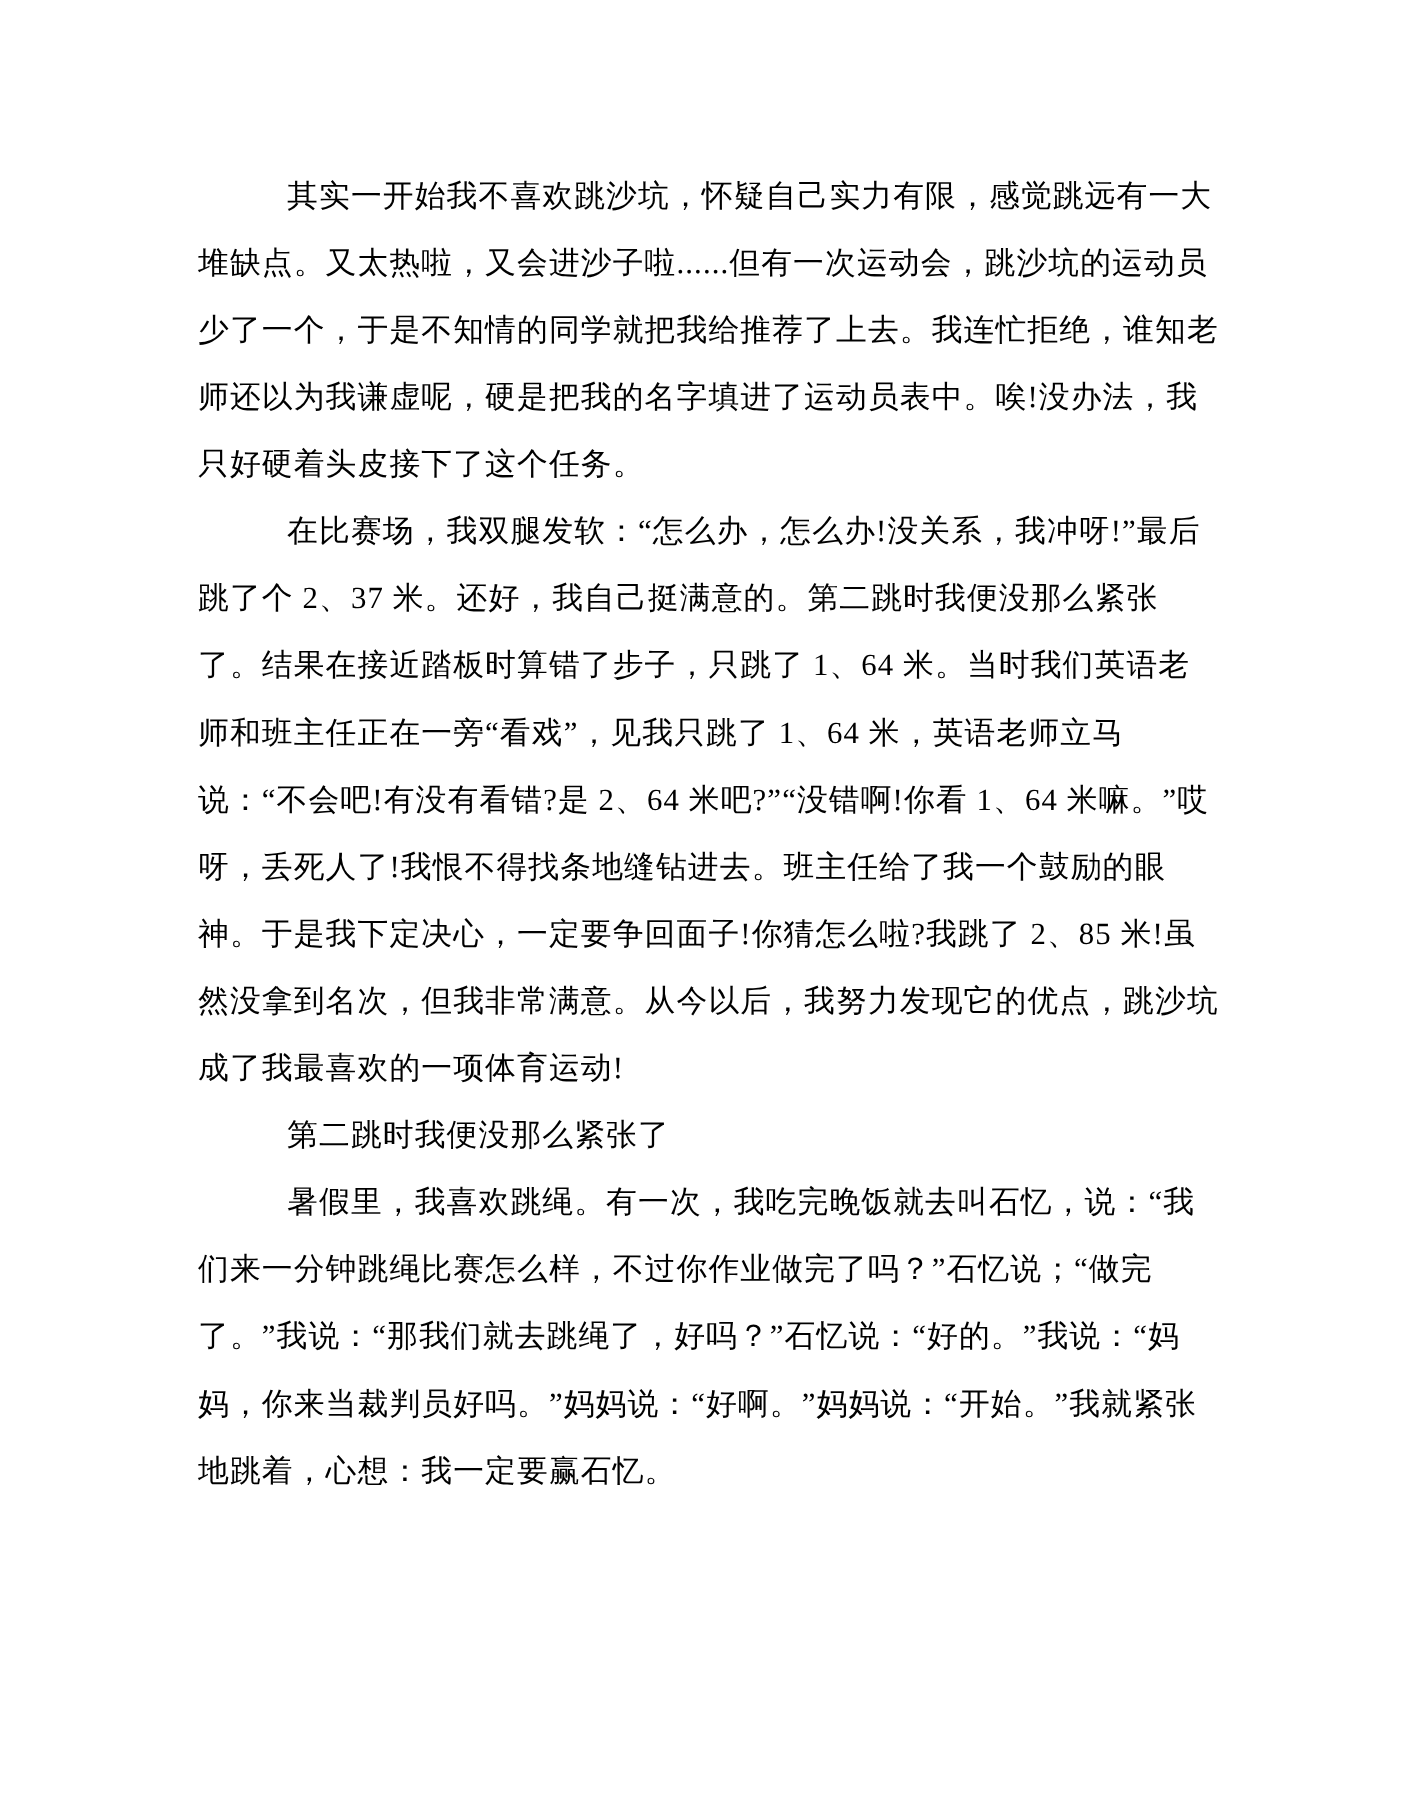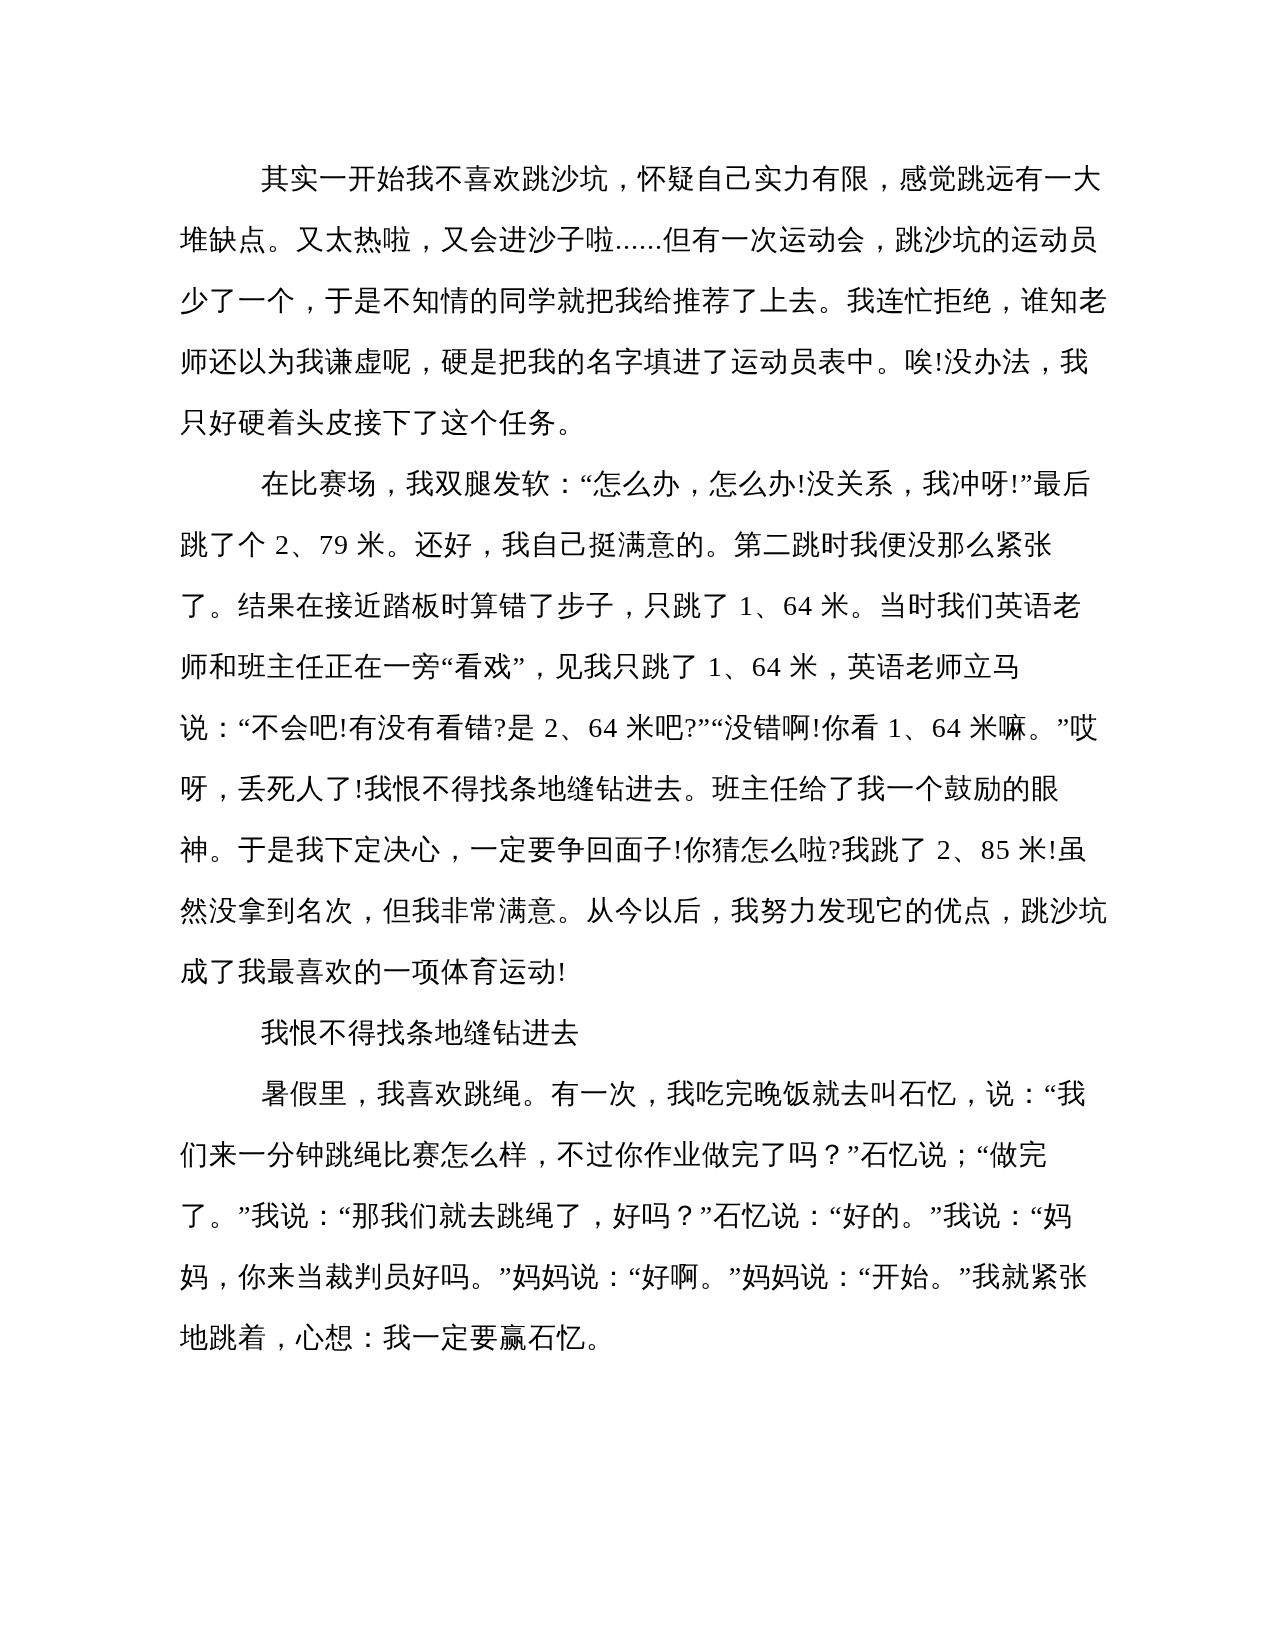--- a/index.html
+++ b/index.html
@@ -32,17 +32,17 @@
     text-indent: 81px;
     word-break: break-all;
   }
 </style>
 </head>
 <body>
 
 <div class="page">
   <div class="doc-content">
     <p>其实一开始我不喜欢跳沙坑，怀疑自己实力有限，感觉跳远有一大堆缺点。又太热啦，又会进沙子啦......但有一次运动会，跳沙坑的运动员少了一个，于是不知情的同学就把我给推荐了上去。我连忙拒绝，谁知老师还以为我谦虚呢，硬是把我的名字填进了运动员表中。唉!没办法，我只好硬着头皮接下了这个任务。</p>
-    <p>在比赛场，我双腿发软：“怎么办，怎么办!没关系，我冲呀!”最后跳了个 2、79 米。还好，我自己挺满意的。第二跳时我便没那么紧张了。结果在接近踏板时算错了步子，只跳了 1、64 米。当时我们英语老师和班主任正在一旁“看戏”，见我只跳了 1、64 米，英语老师立马说：“不会吧!有没有看错?是 2、64 米吧?”“没错啊!你看 1、64 米嘛。”哎呀，丢死人了!我恨不得找条地缝钻进去。班主任给了我一个鼓励的眼神。于是我下定决心，一定要争回面子!你猜怎么啦?我跳了 2、85 米!虽然没拿到名次，但我非常满意。从今以后，我努力发现它的优点，跳沙坑成了我最喜欢的一项体育运动!</p>
-    <p>我恨不得找条地缝钻进去</p>
+    <p>在比赛场，我双腿发软：“怎么办，怎么办!没关系，我冲呀!”最后跳了个 2、37 米。还好，我自己挺满意的。第二跳时我便没那么紧张了。结果在接近踏板时算错了步子，只跳了 1、64 米。当时我们英语老师和班主任正在一旁“看戏”，见我只跳了 1、64 米，英语老师立马说：“不会吧!有没有看错?是 2、64 米吧?”“没错啊!你看 1、64 米嘛。”哎呀，丢死人了!我恨不得找条地缝钻进去。班主任给了我一个鼓励的眼神。于是我下定决心，一定要争回面子!你猜怎么啦?我跳了 2、85 米!虽然没拿到名次，但我非常满意。从今以后，我努力发现它的优点，跳沙坑成了我最喜欢的一项体育运动!</p>
+    <p>第二跳时我便没那么紧张了</p>
     <p>暑假里，我喜欢跳绳。有一次，我吃完晚饭就去叫石忆，说：“我们来一分钟跳绳比赛怎么样，不过你作业做完了吗？”石忆说；“做完了。”我说：“那我们就去跳绳了，好吗？”石忆说：“好的。”我说：“妈妈，你来当裁判员好吗。”妈妈说：“好啊。”妈妈说：“开始。”我就紧张地跳着，心想：我一定要赢石忆。</p>
   </div>
 </div>
 
 </body></html>

